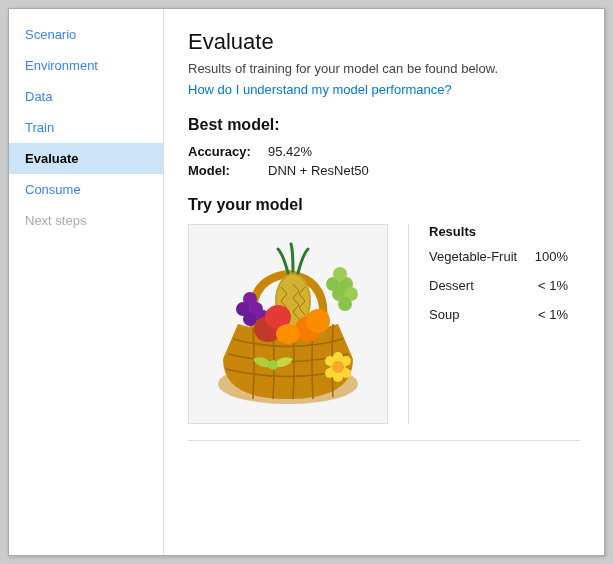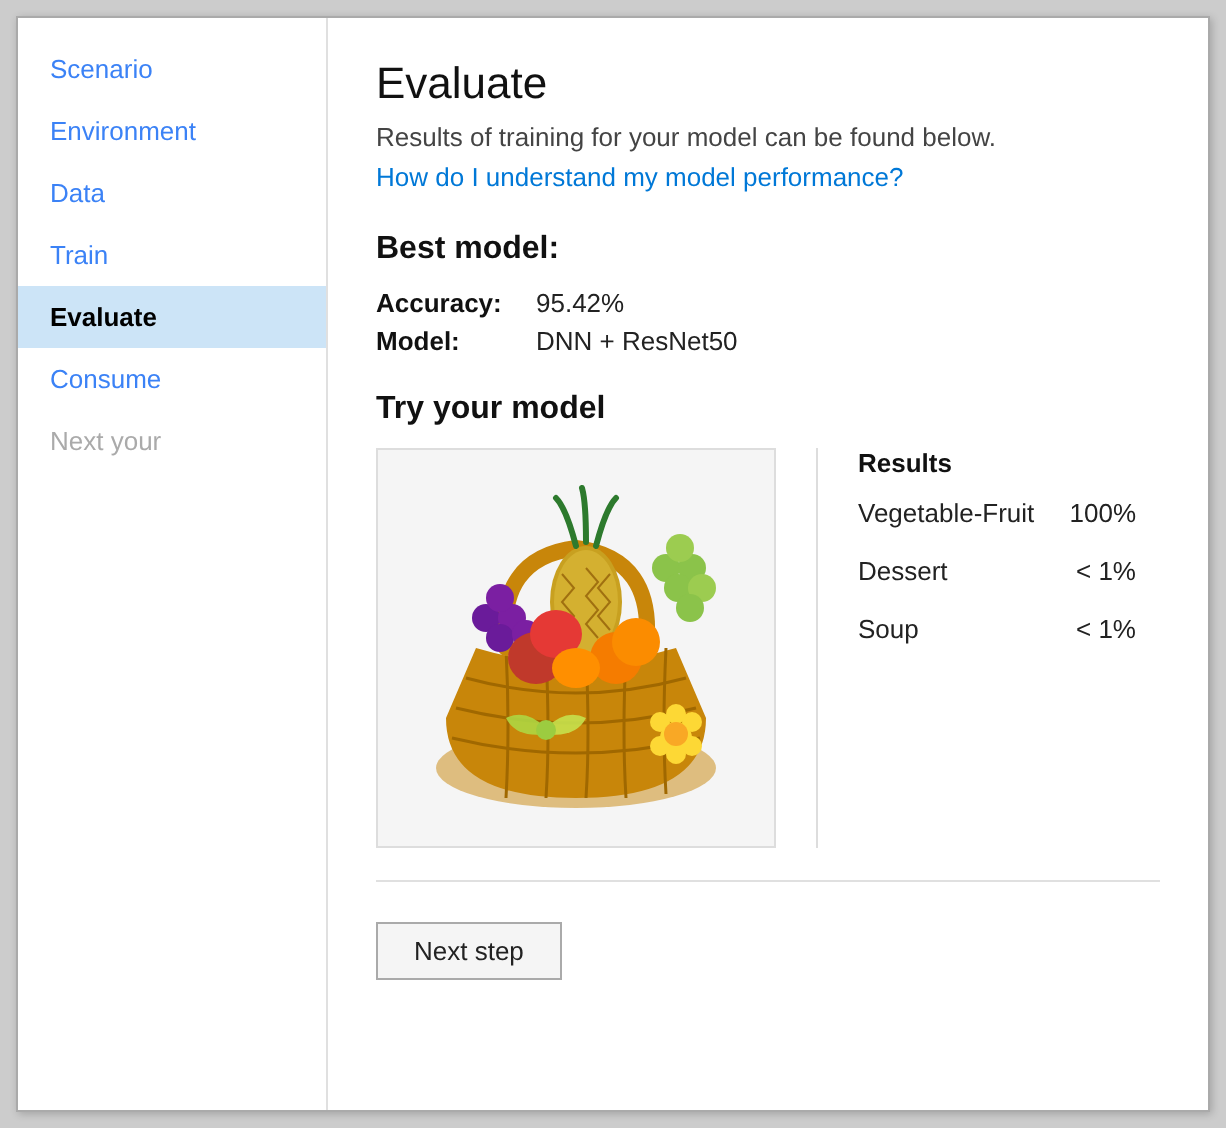--- a/index.html
+++ b/index.html
@@ -160,21 +160,21 @@
 
 <div class="window">
 
   <div class="sidebar">
     <div class="sidebar-item">Scenario</div>
     <div class="sidebar-item">Environment</div>
     <div class="sidebar-item">Data</div>
     <div class="sidebar-item">Train</div>
     <div class="sidebar-item active">Evaluate</div>
     <div class="sidebar-item">Consume</div>
-    <div class="sidebar-item disabled">Next your</div>
+    <div class="sidebar-item disabled">Next steps</div>
   </div>
 
   <div class="main">
     <h1 class="page-title">Evaluate</h1>
     <p class="subtitle">Results of training for your model can be found below.</p>
     <a class="link">How do I understand my model performance?</a>
 
     <div class="best-model">
       <div class="section-title">Best model:</div>
       <div class="model-row">
@@ -268,15 +268,14 @@
           <span class="result-value">&lt; 1%</span>
         </div>
         <div class="result-row">
           <span class="result-label">Soup</span>
           <span class="result-value">&lt; 1%</span>
         </div>
       </div>
     </div>
 
     <hr class="divider">
-    <button class="next-step-btn">Next step</button>
   </div>
 </div>
 
 </body></html>

